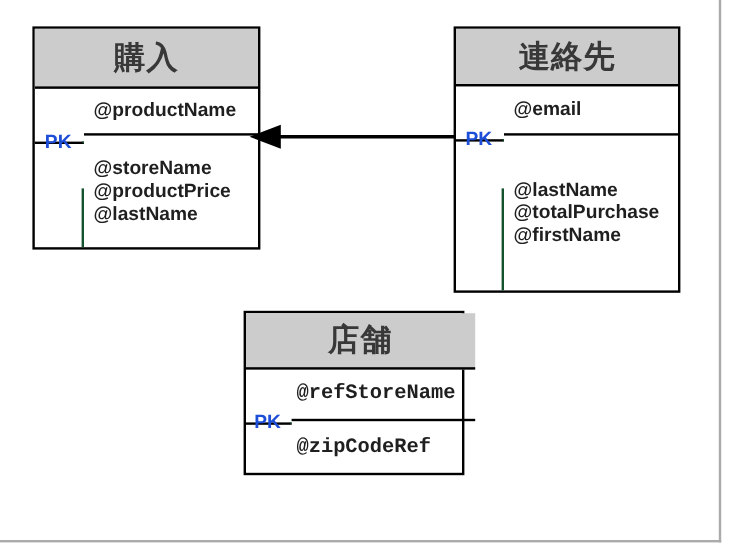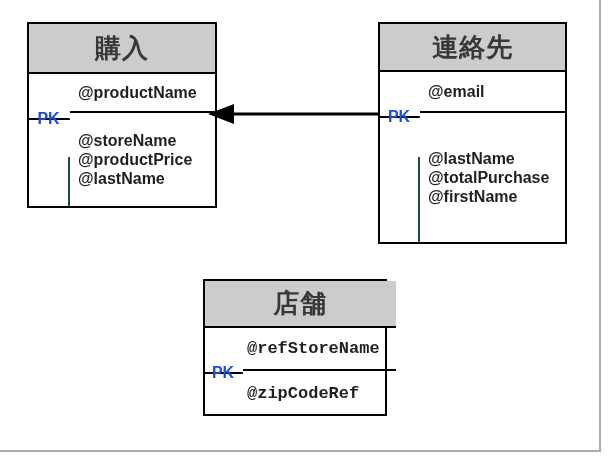--- a/index.html
+++ b/index.html
@@ -110,21 +110,21 @@
     <div class="er-cell er-key pk-b">PK</div>
     <div class="er-cell er-attr pk-b">@email</div>
     <div class="er-cell er-key"></div>
     <div class="er-cell er-attr">
       <div class="attr-line">@lastName</div>
       <div class="attr-line">@totalPurchase</div>
       <div class="attr-line">@firstName</div>
     </div>
   </div>
 
-  <div class="er-table serif-attrs" style="left:203px; top:279px; width:184px; height:137px;
+  <div class="er-table serif-attrs" style="left:203px; top:259px; width:184px; height:137px;
               grid-template-columns:38px 1fr; grid-template-rows:47px 43px 1fr;">
     <div class="er-title">店舗</div>
     <div class="er-cell er-key pk-b">PK</div>
     <div class="er-cell er-attr pk-b">@refStoreName</div>
     <div class="er-cell er-key"></div>
     <div class="er-cell er-attr">
       <div class="attr-line">@zipCodeRef</div>
     </div>
   </div>
 

